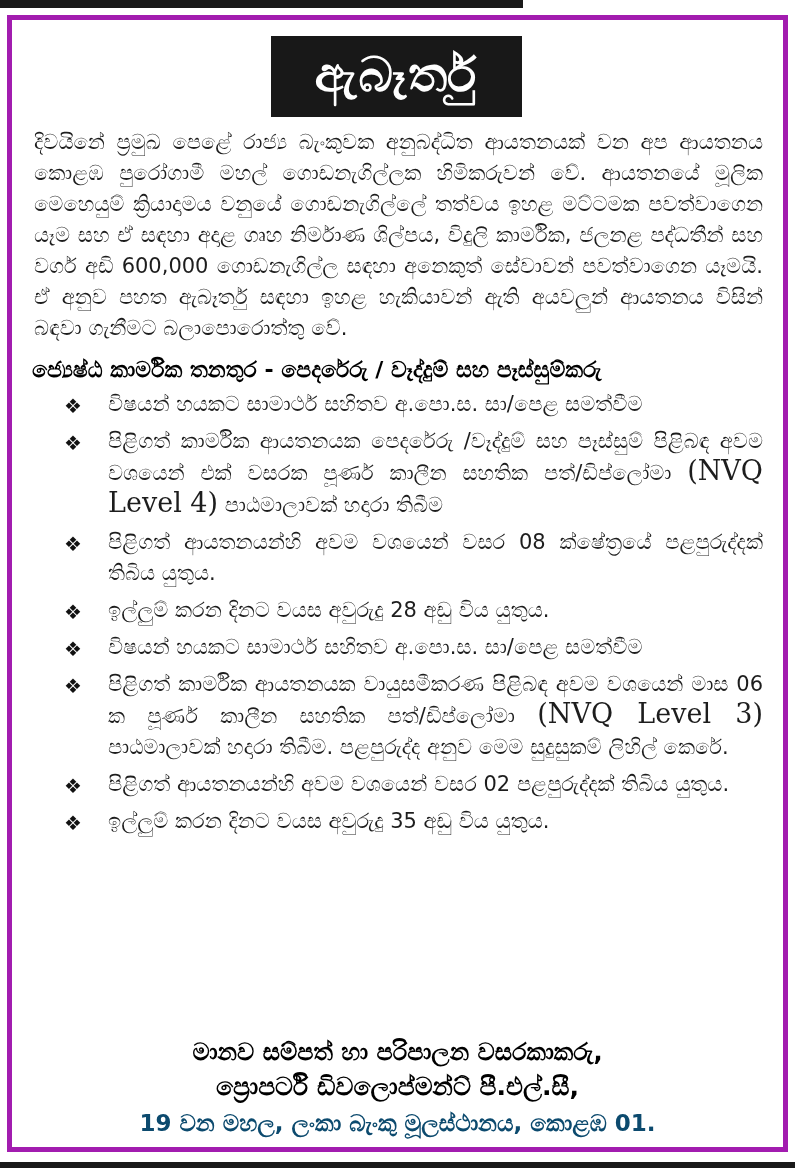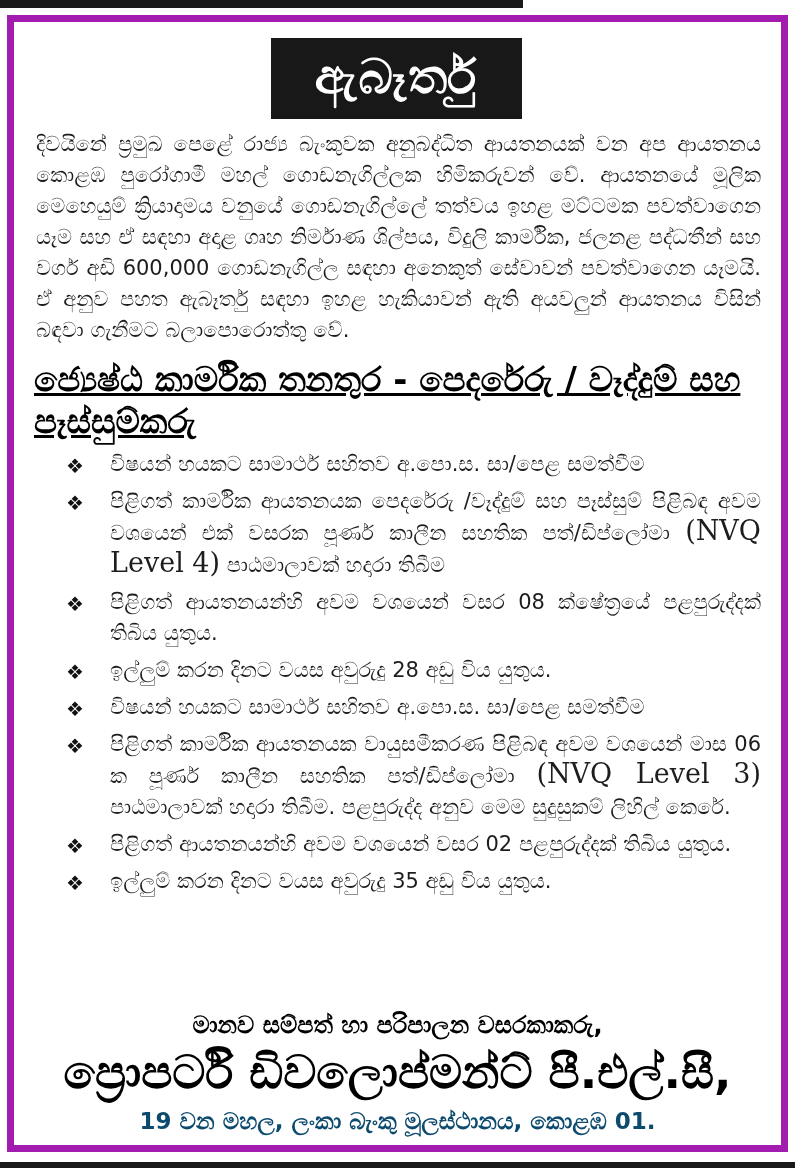--- a/index.html
+++ b/index.html
@@ -16,21 +16,21 @@
     position: absolute;
     left: 0; top: 0;
     width: 523px; height: 8px;
     background: #191919;
   }
   .frame {
     position: absolute;
     left: 7px; top: 15px;
     width: 781px; height: 1137px;
     box-sizing: border-box;
-    border: 7px solid #a21caf;
+    border: 5px solid #a21caf;
     background: #ffffff;
   }
   .flow {
     box-sizing: border-box;
     height: 992px;
     overflow: hidden;
     padding: 10px 18px 0 16px;
   }
   .banner-wrap { text-align: center; margin: 6px 0 10px 0; }
   .banner {
@@ -43,26 +43,25 @@
     letter-spacing: 2px;
     padding: 12px 44px 16px 44px;
   }
   .para {
     font-size: 21px;
     line-height: 31px;
     text-align: justify;
     margin: 2px 2px 4px 6px;
   }
   .sec-heading {
-    font-size: 34px;
+    font-size: 22px;
     font-weight: bold;
     color: #000000;
     margin: 12px 0 6px 4px;
     line-height: 1.25;
-    text-decoration: underline;
   }
   ul.blist { list-style: none; margin: 0 2px 0 6px; padding: 0; }
   ul.blist li {
     position: relative;
     padding-left: 74px;
     margin: 6px 0;
     font-size: 21px;
     line-height: 31px;
     text-align: justify;
   }
@@ -76,21 +75,21 @@
     font-family: "DejaVu Serif", serif;
     font-size: 27px;
     line-height: 1;
   }
   .signature {
     position: absolute;
     left: 0; right: 0; bottom: 10px;
     text-align: center;
   }
   .sig-role   { font-size: 24px; font-weight: bold; color: #000; margin: 0 0 6px 0; }
-  .sig-company{ font-size: 46px; font-weight: bold; color: #000; margin: 0 0 8px 0; }
+  .sig-company{ font-size: 25px; font-weight: bold; color: #000; margin: 0 0 8px 0; }
   .sig-address{ font-size: 23px; font-weight: bold; color: #0c4a6e; }
   .bottom-rule {
     position: absolute;
     left: 0; top: 1162px;
     width: 795px; height: 6px;
     background: #191919;
   }
 </style>
 </head>
 <body>

